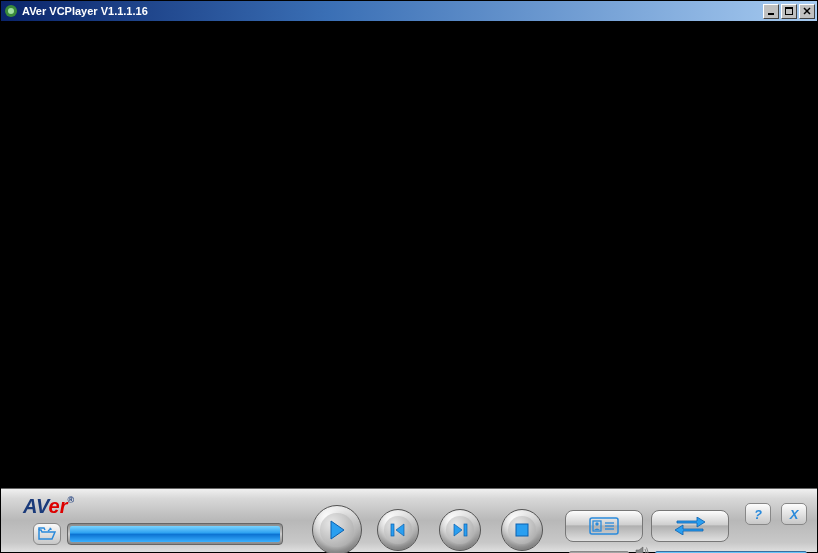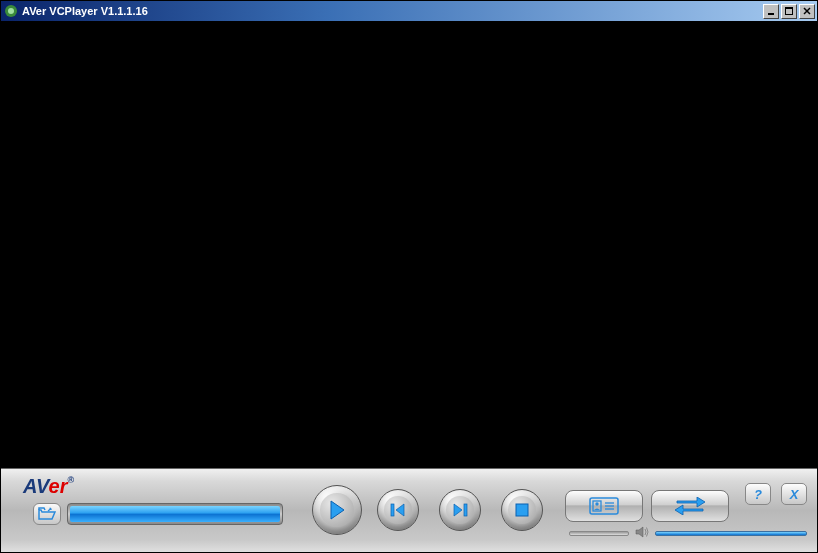--- a/index.html
+++ b/index.html
@@ -20,21 +20,21 @@
 .titlebar-btn {
   width: 16px; height: 15px; background: #c0c0c0;
   border: 1px solid #fff; border-right-color:#404040; border-bottom-color:#404040;
   display:flex; align-items:center; justify-content:center;
   font-size: 9px; font-family: Arial; color:#000; cursor:pointer;
 }
 
 .video-area { flex: 1; background: #000; }
 
 .control-panel {
-  height: 84px;
+  height: 64px;
   background: linear-gradient(to bottom, #f0f0f0 0%, #d8d8d8 15%, #b8b8b8 50%, #c8c8c8 85%, #e0e0e0 100%);
   border-top: 1px solid #666;
   position: relative;
 }
 
 .logo {
   position: absolute; top: 6px; left: 22px;
   font-family: Arial; font-weight: bold; font-style: italic;
   font-size: 20px; color: #1a3a7a;
 }

